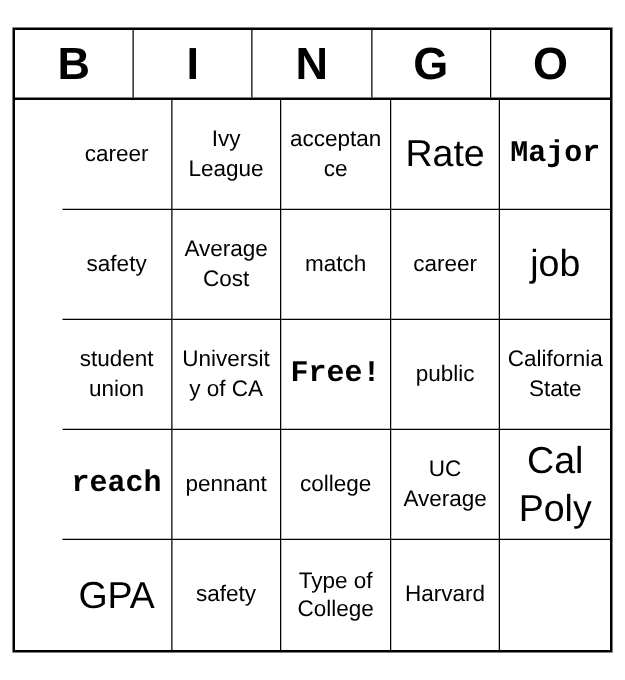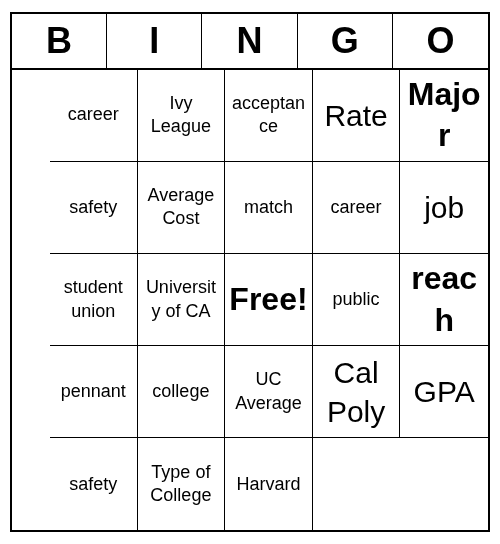--- a/index.html
+++ b/index.html
@@ -52,22 +52,23 @@
       border-right: none;
     }
     .bingo-cell:nth-child(n+21) {
       border-bottom: none;
     }
     .cell-text {
       font-size: 18px;
       line-height: 1.3;
     }
     .cell-text.large {
-      font-size: 32px;
+      font-size: 24px;
       font-weight: bold;
+      font-family: Liberation Mono, monospace;
     }
     .cell-text.xlarge {
       font-size: 30px;
       font-weight: normal;
     }
     .cell-text.medium {
       font-size: 18px;
     }
   </style>
 </head>
@@ -118,20 +119,23 @@
       <div class="bingo-cell">
         <span class="cell-text ">University of CA</span>
       </div>
       <div class="bingo-cell">
         <span class="cell-text large">Free!</span>
       </div>
       <div class="bingo-cell">
         <span class="cell-text medium">public</span>
       </div>
       <div class="bingo-cell">
+        <span class="cell-text ">California State</span>
+      </div>
+      <div class="bingo-cell">
         <span class="cell-text large">reach</span>
       </div>
       <div class="bingo-cell">
         <span class="cell-text ">pennant</span>
       </div>
       <div class="bingo-cell">
         <span class="cell-text medium">college</span>
       </div>
       <div class="bingo-cell">
         <span class="cell-text ">UC Average</span>

